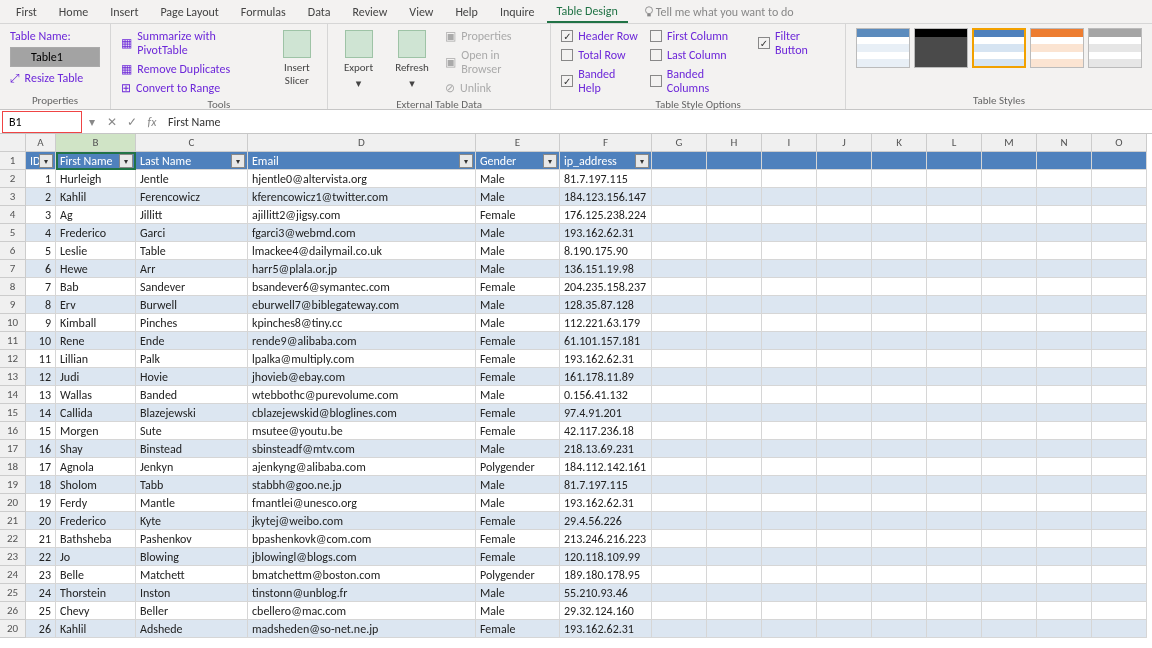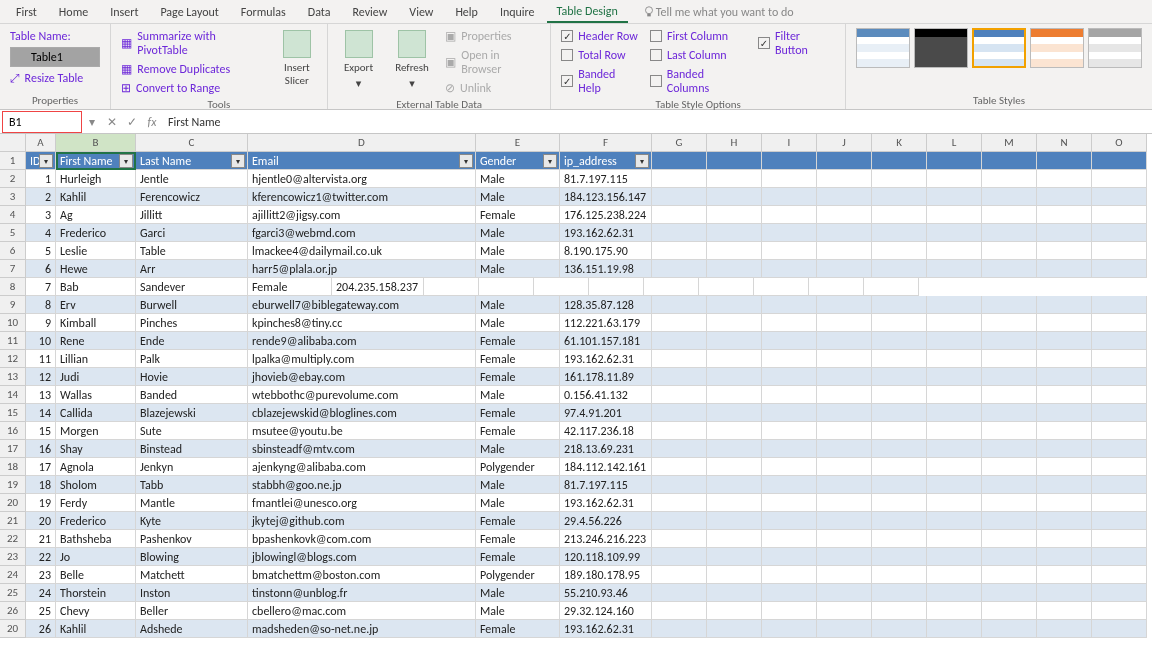--- a/index.html
+++ b/index.html
@@ -369,20 +369,21 @@
         <div class="cell c-L"></div>
         <div class="cell c-M"></div>
         <div class="cell c-N"></div>
         <div class="cell c-O"></div>
       </div>
       <div class="datarow">
         <div class="rowhdr">8</div>
         <div class="cell c-A num">7</div>
         <div class="cell c-B">Bab</div>
         <div class="cell c-C">Sandever</div>
+        <div class="cell c-D">bsandever6@symantec.com</div>
         <div class="cell c-E">Female</div>
         <div class="cell c-F">204.235.158.237</div>
         <div class="cell c-G"></div>
         <div class="cell c-H"></div>
         <div class="cell c-I"></div>
         <div class="cell c-J"></div>
         <div class="cell c-K"></div>
         <div class="cell c-L"></div>
         <div class="cell c-M"></div>
         <div class="cell c-N"></div>
@@ -602,21 +603,21 @@
         <div class="cell c-L"></div>
         <div class="cell c-M"></div>
         <div class="cell c-N"></div>
         <div class="cell c-O"></div>
       </div>
       <div class="datarow band">
         <div class="rowhdr">21</div>
         <div class="cell c-A num">20</div>
         <div class="cell c-B">Frederico</div>
         <div class="cell c-C">Kyte</div>
-        <div class="cell c-D">jkytej@github.com</div>
+        <div class="cell c-D">jkytej@weibo.com</div>
         <div class="cell c-E">Female</div>
         <div class="cell c-F">29.4.56.226</div>
         <div class="cell c-G"></div>
         <div class="cell c-H"></div>
         <div class="cell c-I"></div>
         <div class="cell c-J"></div>
         <div class="cell c-K"></div>
         <div class="cell c-L"></div>
         <div class="cell c-M"></div>
         <div class="cell c-N"></div>

